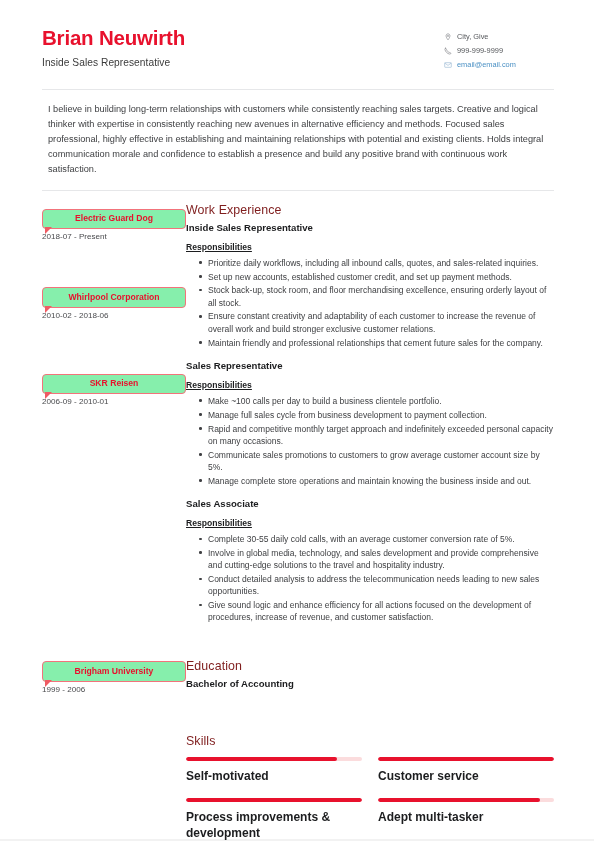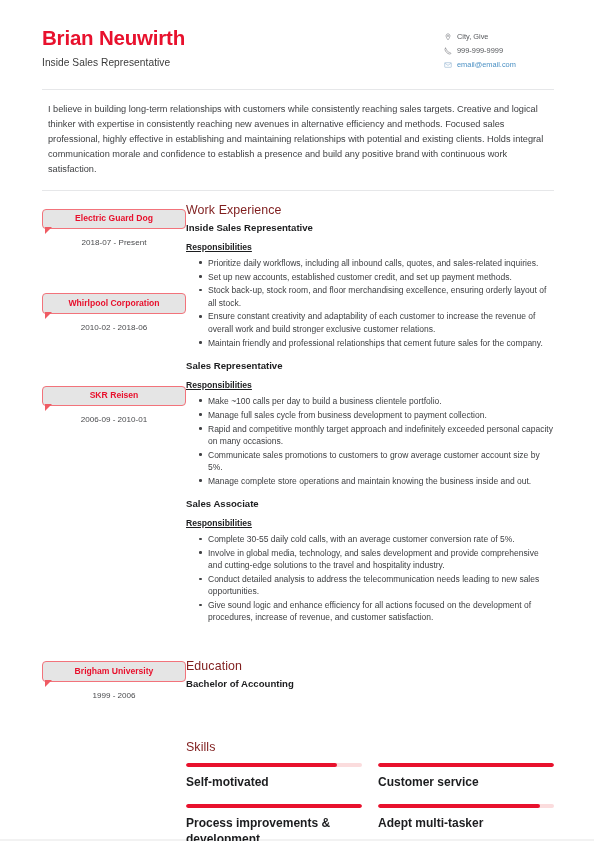--- a/index.html
+++ b/index.html
@@ -98,37 +98,37 @@
   .entry-left { position: relative; margin-bottom: 4px; }
   .badge {
     position: relative;
     border: 1.1px solid #f2737b;
     border-radius: 4px;
     padding: 4.5px 4px;
     text-align: center;
     font-size: 8.6px;
     font-weight: bold;
     color: #e8112d;
-    background: #e5e5e5;
+    background: #86efac;
     line-height: 1.1;
   }
   .badge::after {
     content: "";
     position: absolute;
     left: 2px;
     bottom: -6px;
     width: 0; height: 0;
     border-left: 7px solid #ef5b63;
     border-bottom: 7px solid transparent;
   }
   .date {
-    text-align: center;
+    text-align: left;
     font-size: 8.1px;
     color: #4a4b4e;
-    margin-top: 9px;
+    margin-top: 3px;
   }
 
   .entry-title {
     font-size: 9.6px;
     font-weight: bold;
     color: #1c1d1f;
     margin-bottom: 3px;
   }
   .resp-label {
     font-size: 8.6px;

